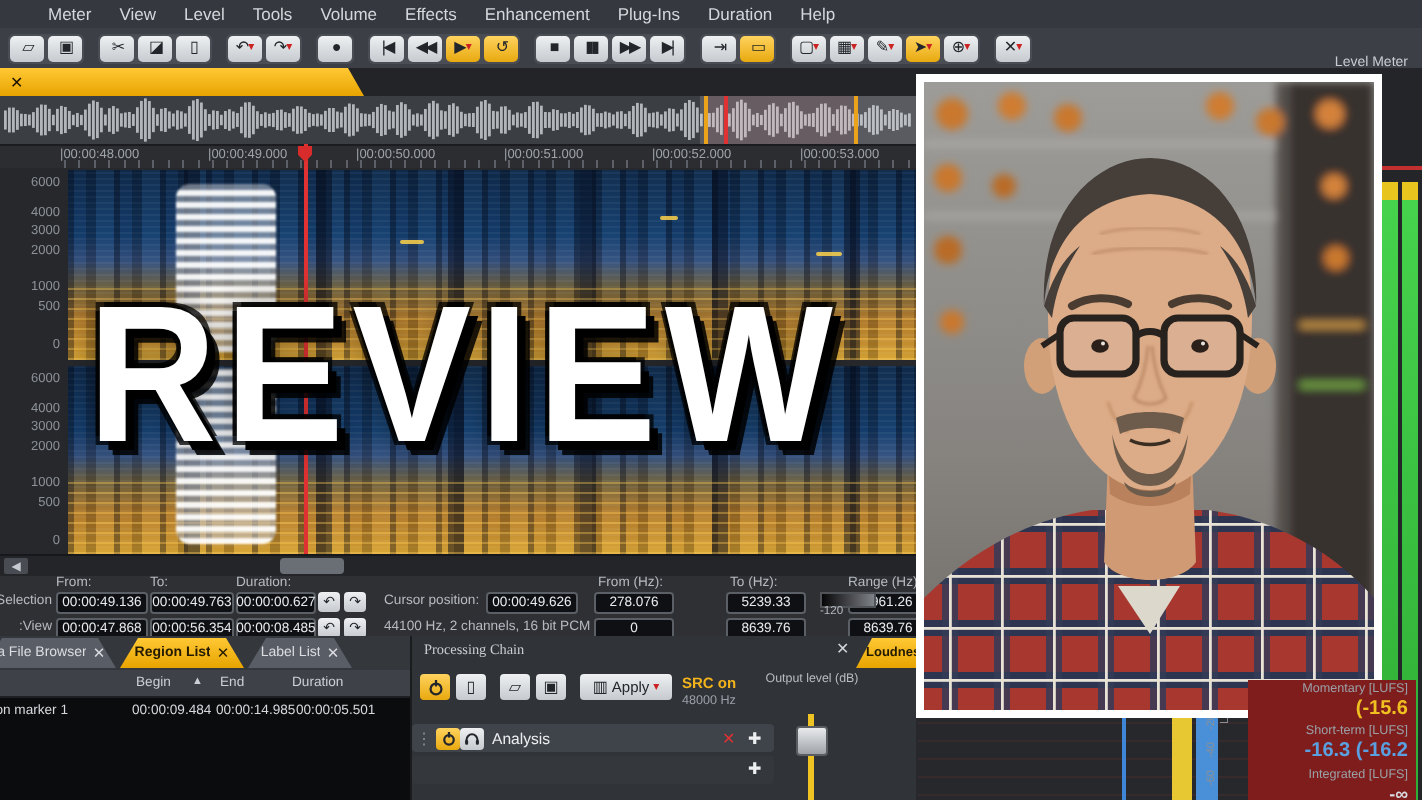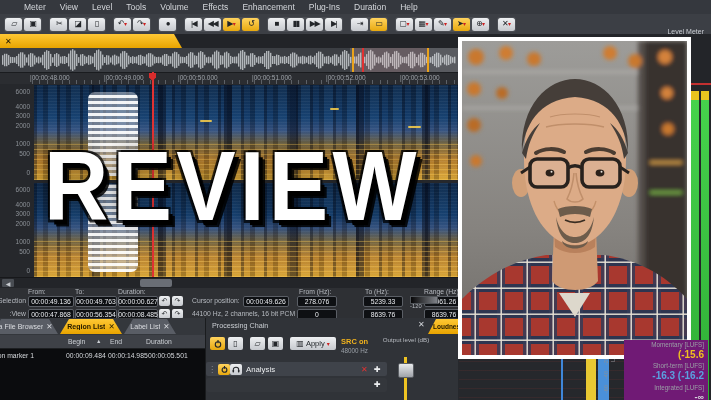--- a/index.html
+++ b/index.html
@@ -72,21 +72,21 @@
   .btab{top:319px;height:15px;display:flex;align-items:center;justify-content:center;gap:3px;
         clip-path:polygon(9px 0,calc(100% - 9px) 0,100% 100%,0 100%);font-size:7px;color:#dcdee2;background:#595d65;z-index:4;}
   .btab.active{background:linear-gradient(#ffc834,#e8a400);color:#231a00;font-weight:bold;}
   .btab .x{font-weight:bold;font-size:7.5px;}
   #rl-header{left:0;top:335px;width:205px;height:14px;background:#3e4147;border-bottom:1px solid #1d1f22;box-sizing:border-box;z-index:3;}
   .rl-h{top:338px;font-size:6.8px;color:#ccd0d5;z-index:4;}
   #rl-body{left:0;top:349px;width:205px;height:51px;background:#0b0c0e;z-index:3;}
   .rl-c{top:352px;font-size:6.8px;color:#d6d9dd;white-space:nowrap;z-index:4;}
   
   #pcpanel{left:205px;top:318px;width:253px;height:82px;background:#303338;border-left:1px solid #1a1c1e;box-sizing:border-box;z-index:3;}
-  #pctitle{left:212px;top:321px;font-size:7.2px;color:#c9cdd2;z-index:4;}
+  #pctitle{left:212px;top:321px;font-size:7.2px;color:#c9cdd2;z-index:4;font-family:Liberation Serif, serif;}
   #pcx{left:418px;top:320px;font-size:8px;font-weight:bold;color:#d2d5d9;z-index:4;}
   #loudtab{left:428px;top:319px;width:31px;height:15px;background:linear-gradient(#ffc834,#e8a400);
            clip-path:polygon(8px 0,100% 0,100% 100%,0 100%);z-index:4;display:flex;align-items:center;}
   #loudtab .lbl{font-size:6.5px;font-weight:bold;color:#231a00;white-space:nowrap;overflow:hidden;width:26px;margin-left:5px;}
   .pcbtn{height:13px;min-width:15px;border-radius:2px;background:linear-gradient(#eef0f2,#c6c9ce);color:#23262a;
          display:flex;align-items:center;justify-content:center;font-size:8px;gap:2px;z-index:4;padding:0 2px;box-sizing:border-box;}
   .pcbtn.yellow{background:linear-gradient(#ffd35e,#e8a90f);}
   #src1{left:341px;top:337px;font-size:7.5px;font-weight:bold;color:#f2b31c;z-index:4;}
   #src2{left:341px;top:347px;font-size:6.3px;color:#9aa0a7;z-index:4;}
   #outlbl{left:380px;top:336px;width:52px;text-align:center;font-size:6.2px;color:#b8bcc2;line-height:1.15;z-index:4;}
@@ -94,21 +94,21 @@
   #faderhandle{left:398px;top:363px;width:14px;height:13px;background:linear-gradient(#e8eaec,#9fa3a9);border:1px solid #5a5e63;border-radius:2px;z-index:5;}
   #fxrow{left:206px;top:362px;width:181px;height:14px;background:#3f434a;border-radius:2px;z-index:4;display:flex;align-items:center;}
   #fxrow2{left:206px;top:378px;width:181px;height:14px;background:#34373c;border-radius:2px;z-index:4;}
   .mini{width:12px;height:11px;border-radius:2px;display:flex;align-items:center;justify-content:center;font-size:7px;color:#23262a;}
   
   #loudpanel{left:459px;top:334px;width:252px;height:66px;z-index:1;background:
       repeating-linear-gradient(180deg,rgba(200,60,50,.10) 0 1px,transparent 1px 9px),#26282c;}
   .lbar{top:356px;height:44px;z-index:2;}
   .ltick{font-size:5.5px;color:#8a9096;transform:rotate(-90deg);z-index:2;}
   #laxis{left:610px;top:362px;font-size:5.8px;color:#8a9096;transform:rotate(-90deg);transform-origin:left top;white-space:nowrap;z-index:2;}
-  #readouts{left:624px;top:340px;width:84px;height:60px;background:#701a75;z-index:40;
+  #readouts{left:624px;top:340px;width:84px;height:60px;background:#7f1d1d;z-index:40;
             display:flex;flex-direction:column;align-items:flex-end;padding:1px 4px 0 0;box-sizing:border-box;}
   .rd-lab{font-size:6.3px;color:#9aa0a6;line-height:1.25;}
   .rd-val{font-size:10px;font-weight:bold;line-height:1.15;}
   
   #meterstrip{left:690px;top:34px;width:21px;height:366px;background:#232529;z-index:5;}
   #redline{left:690px;top:83px;width:21px;height:2px;background:#c23030;z-index:6;}
   .mbar-y{top:91px;width:8px;height:9px;background:#e8c41f;z-index:6;}
   .mbar-g{top:100px;width:8px;height:300px;background:linear-gradient(#46d24c,#2fae36);z-index:6;}
   
   #photo{left:458px;top:37px;width:233px;height:322px;background:#fff;padding:4px;box-sizing:border-box;z-index:30;}

